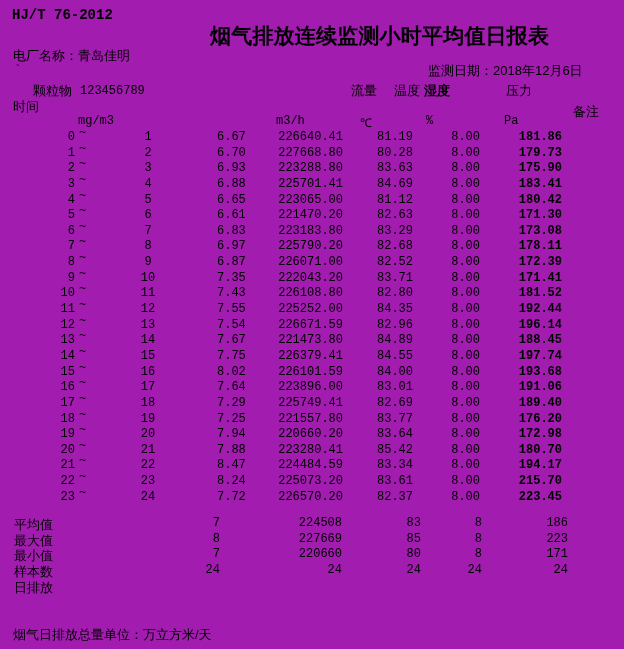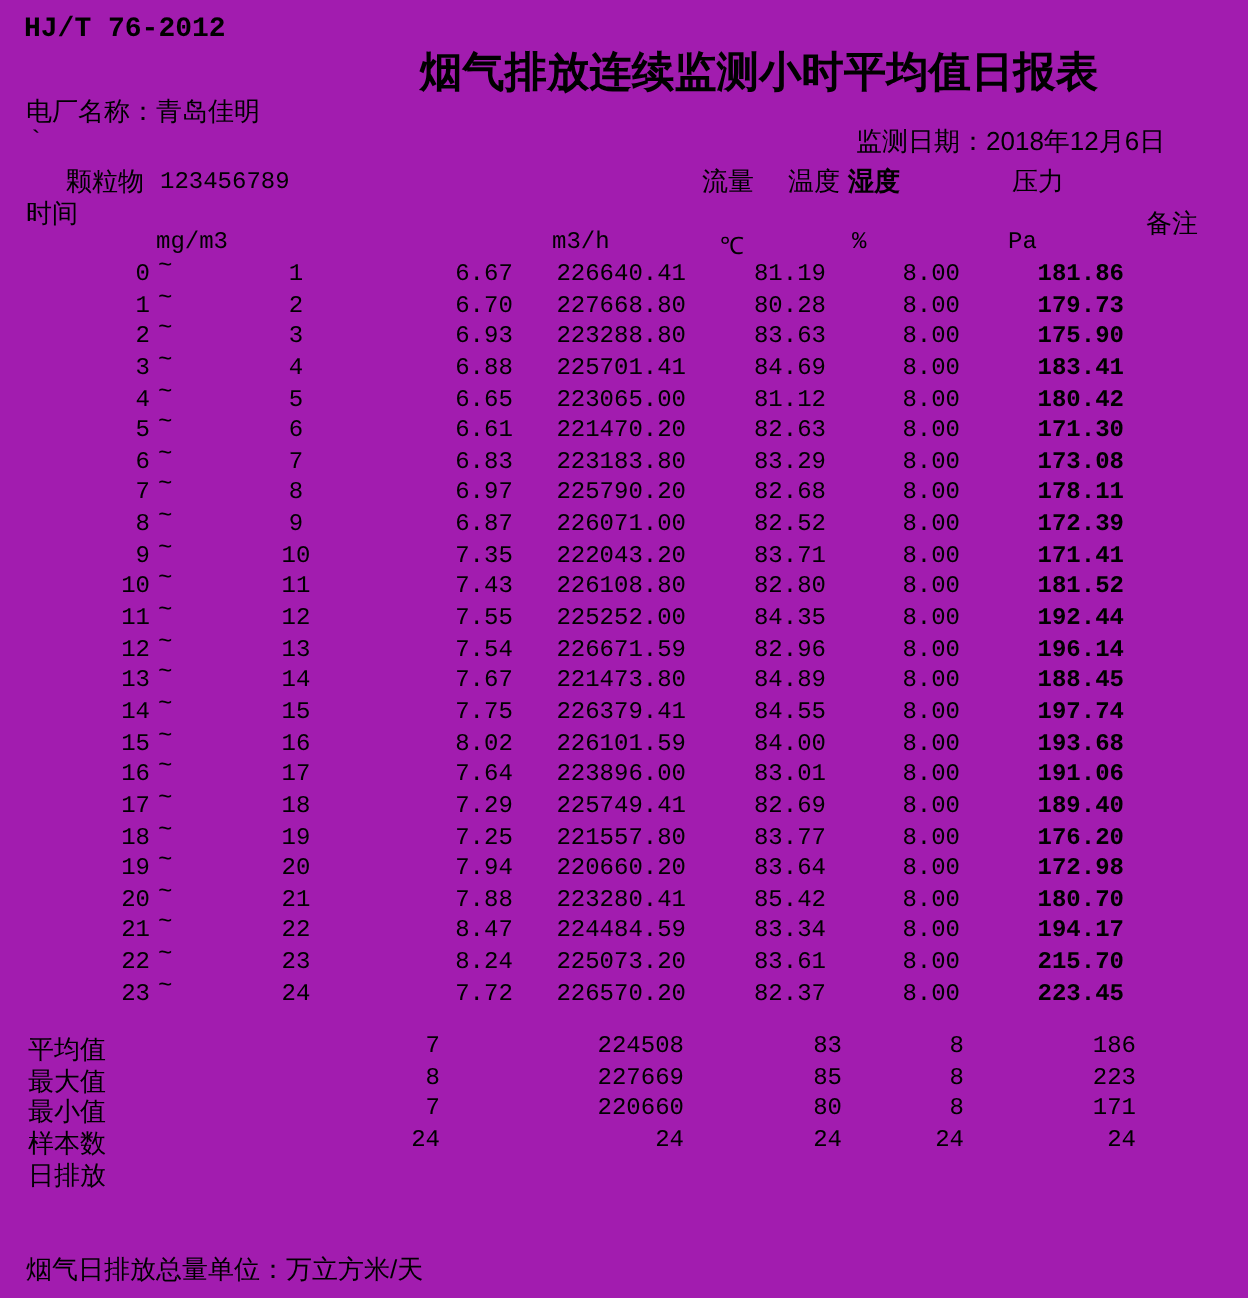--- a/index.html
+++ b/index.html
@@ -35,21 +35,21 @@
   #unit-hum{left:426px;}
   #unit-press{left:504px;}
 
   #hourly-body{position:absolute;top:130px;left:0;width:624px;}
   .hrow{position:relative;height:15.65px;line-height:15.65px;
         font:12px "Liberation Mono", monospace;}
   .hrow span{position:absolute;top:0;}
   .c-start{left:40px;width:35px;text-align:right;}
   .c-tilde{left:79px;width:12px;text-align:left;top:-4px !important;}
   .c-end{left:134px;width:28px;text-align:center;}
-  .c-pm{left:217px;width:50px;text-align:center;}
+  .c-pm{left:217px;width:50px;text-align:left;}
   .c-flow{left:253px;width:90px;text-align:right;}
   .c-temp{left:363px;width:50px;text-align:right;}
   .c-hum{left:430px;width:50px;text-align:right;}
   .c-press{left:500px;width:62px;text-align:right;font-weight:bold;}
 
   #summary-body{position:absolute;top:516px;left:0;width:544px;}
   .srow{position:relative;height:15.7px;line-height:15.7px;
         font:12px "Liberation Mono", monospace;}
   .srow span{position:absolute;top:0;}
   .s-label{left:14px;font-family:"Liberation Sans", sans-serif;font-size:13px;}

